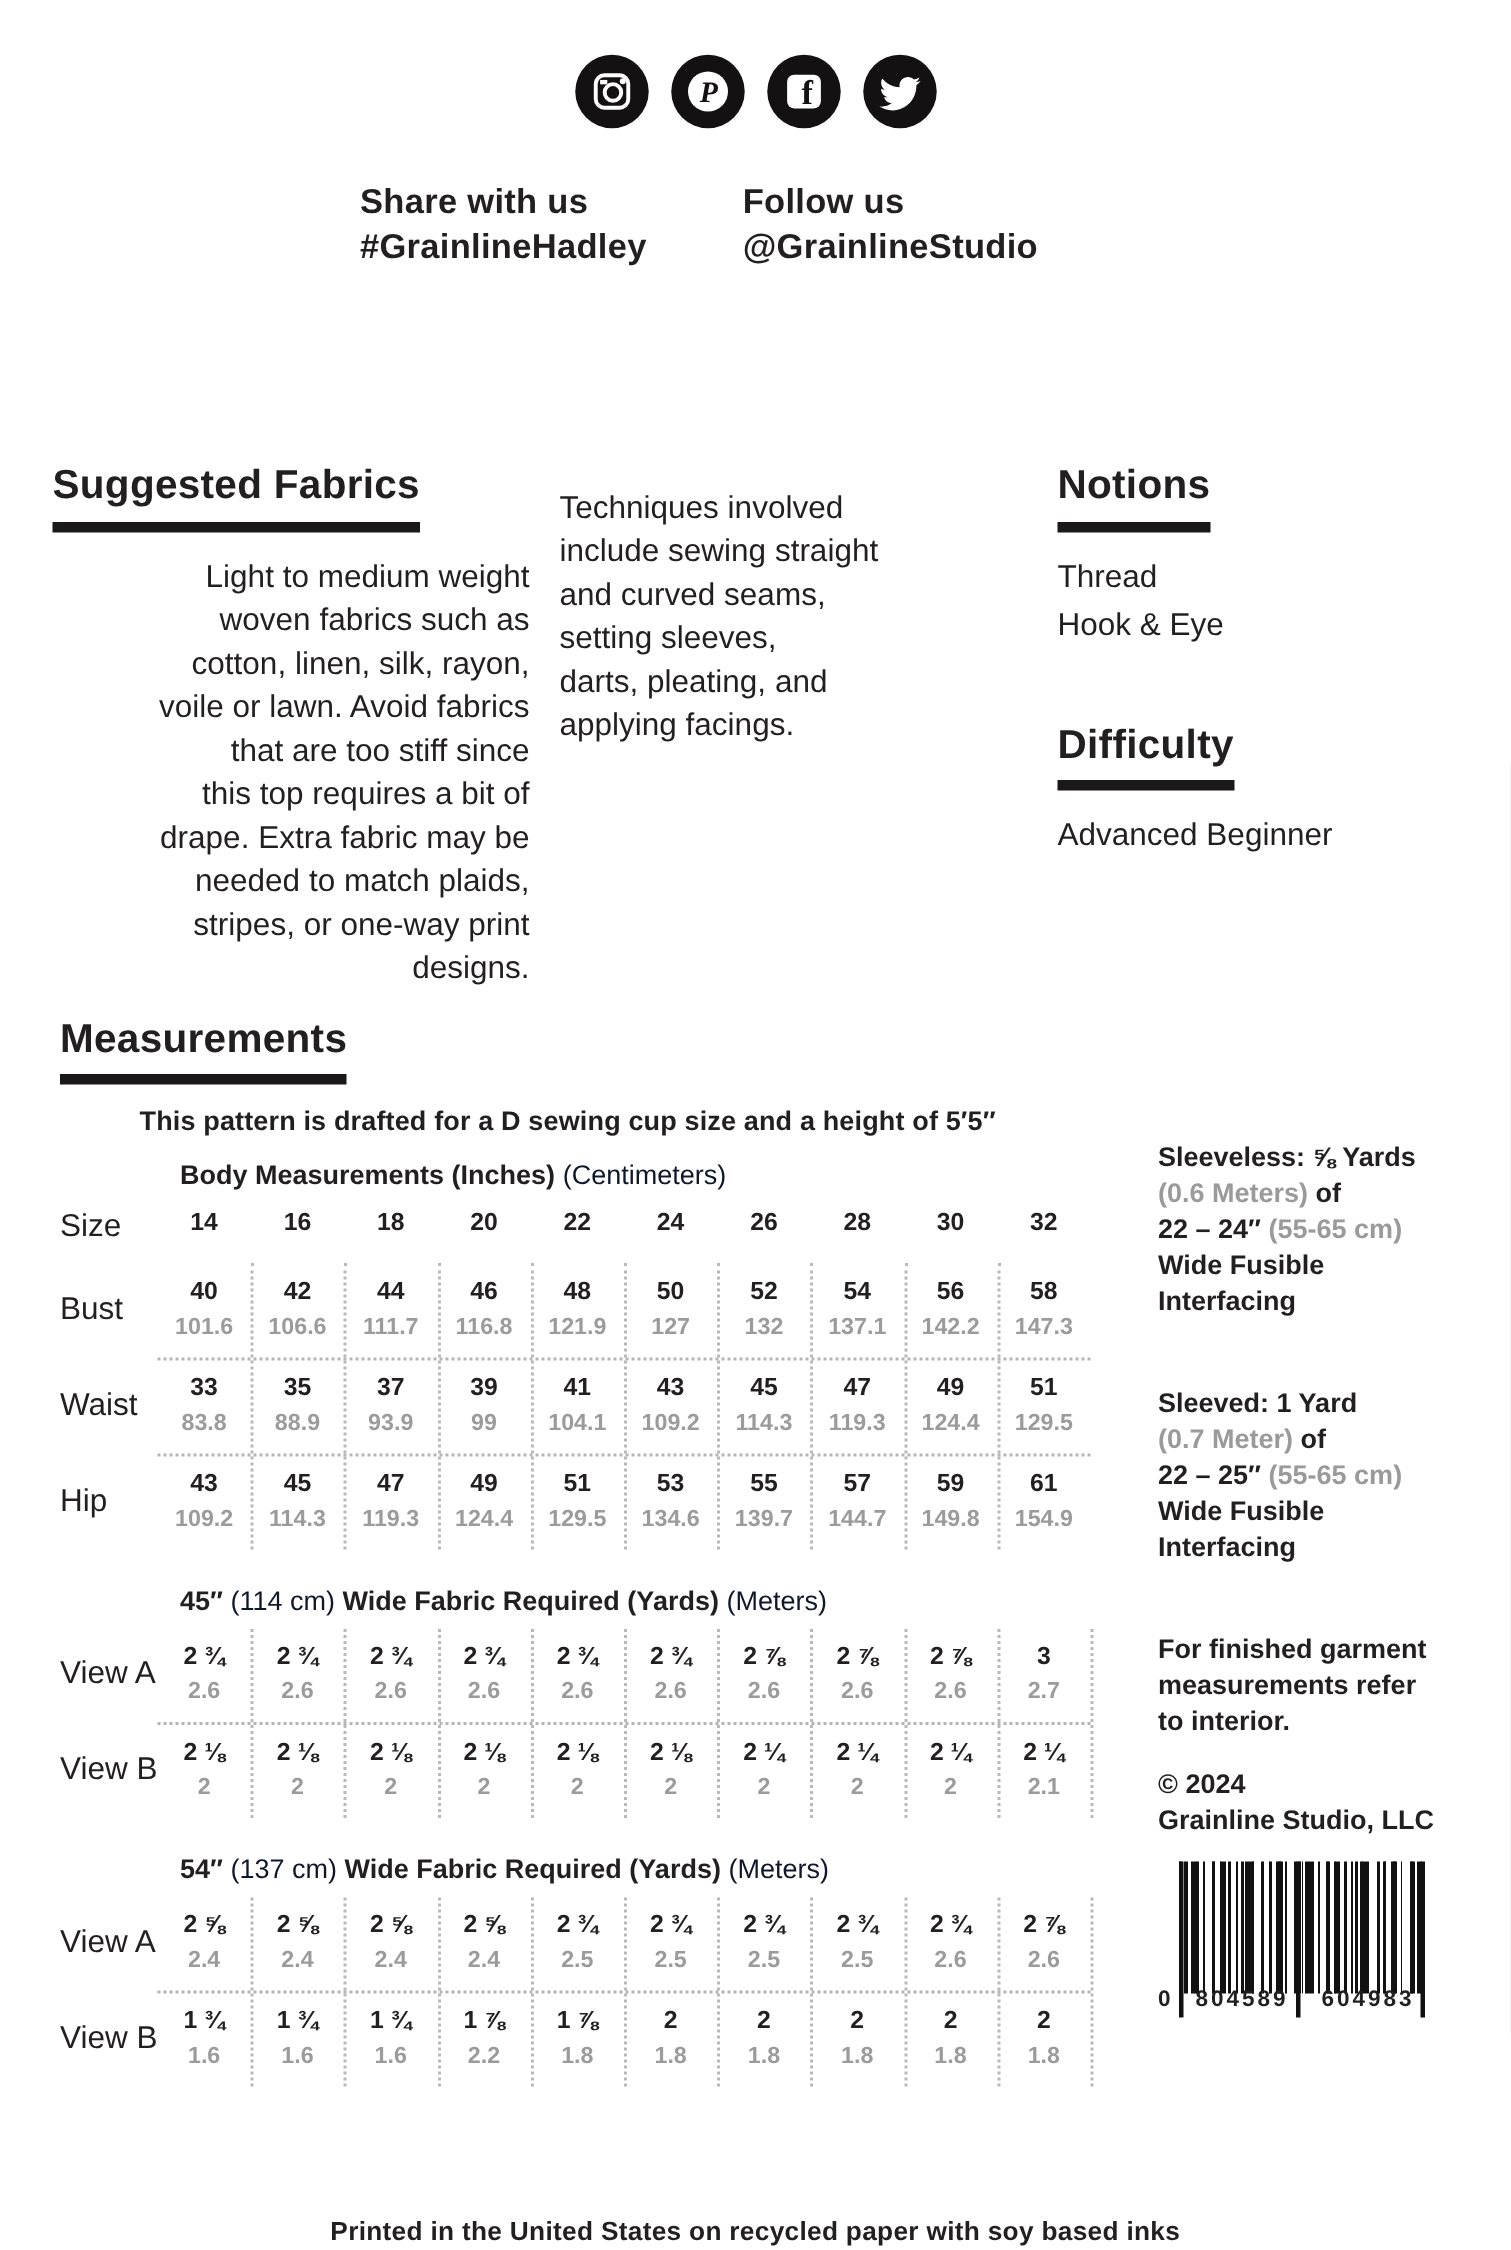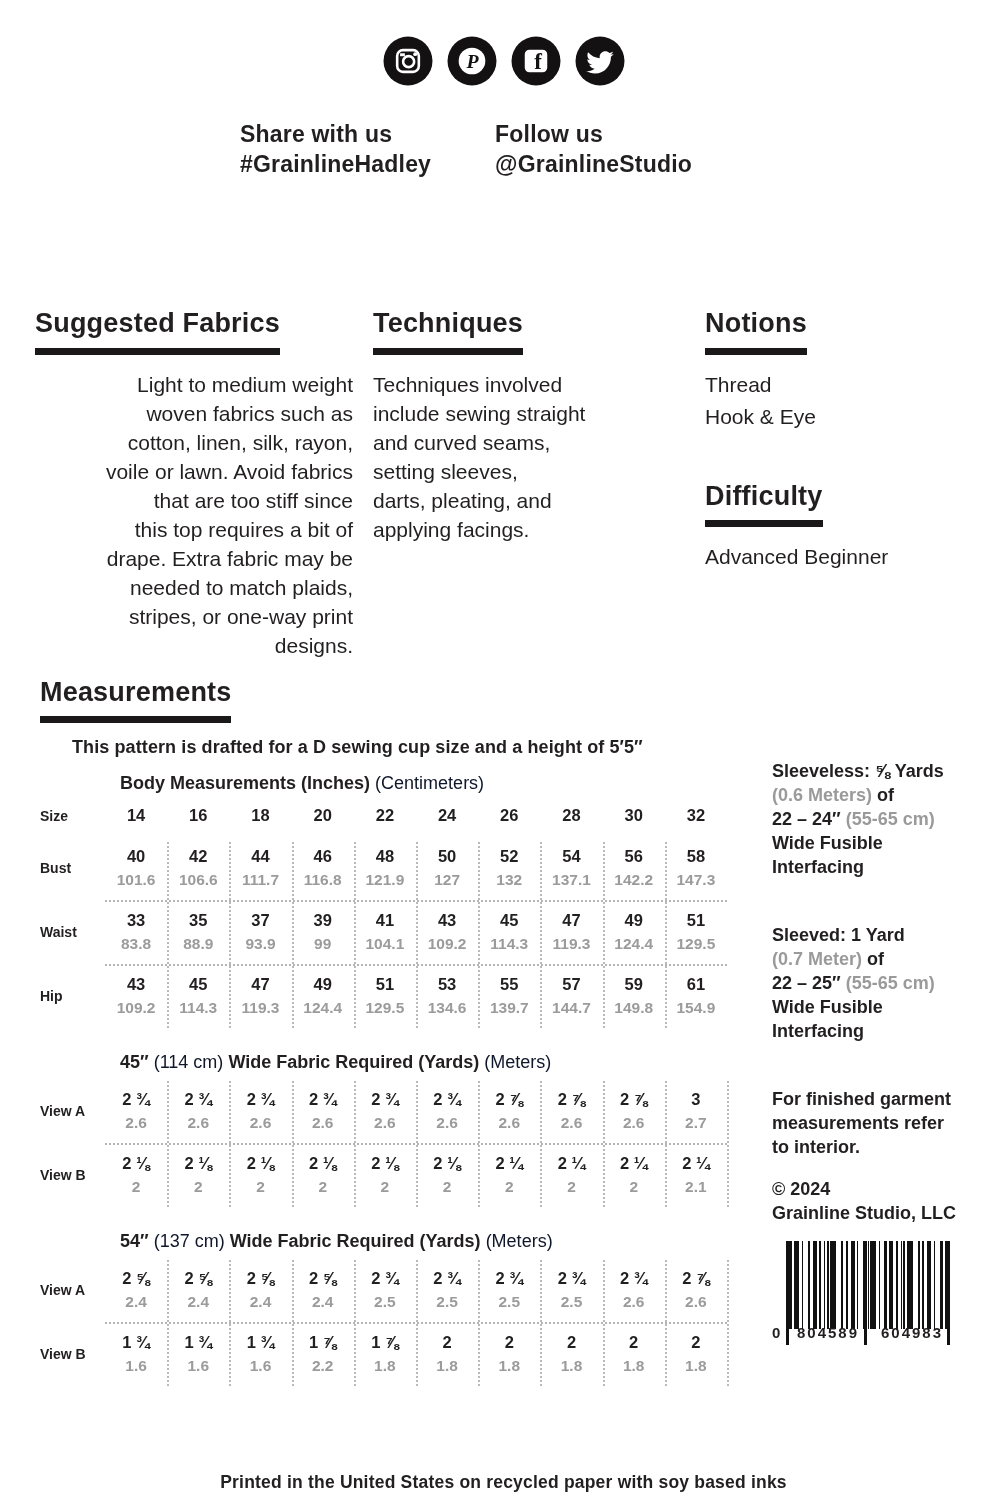--- a/index.html
+++ b/index.html
@@ -26,29 +26,29 @@
   }
   .cols p { margin-top:15px; font-size:21px; line-height:29px; white-space:pre-line; }
   .col3 p.notion { margin-top:15px; font-size:21px; line-height:30px; }
   .col3 p.notion + p.notion { margin-top:2px; }
   .h-diff { margin-top:50px; }
   
   .meas { margin-top:18px; }
   .meas > h2 { margin-left:5px; }
   .meas-flex { display:flex; margin-top:14px; }
   .mleft { width:692px; }
-  .note { margin-left:37px; font-size:18px; font-weight:700; letter-spacing:.1px; }
+  .note { margin-left:58px; font-size:18px; font-weight:700; letter-spacing:.1px; }
   .tblhead { margin:15px 0 0 85px; font-size:18px; }
   .tblhead b { font-weight:700; }
   .g { color:#0f172a; }
   .tblhead .g { font-weight:400; }
   
   .tbl { position:relative; width:692px; --lab:70px; --colw:62.2px; margin-top:12px; }
   .trow { display:grid; grid-template-columns:var(--lab) repeat(10,1fr); }
-  .tlab { font-size:14px; font-weight:700; align-self:center; padding-left:5px; }
+  .tlab { font-size:21px; font-weight:400; align-self:center; padding-left:5px; }
   .tc { text-align:center; font-size:16.5px; font-weight:700; }
   .tc b { display:block; font-weight:700; }
   .tc .cm { display:block; color:#9b9b9b; font-size:15.5px; margin-top:5px; }
   .szrow { padding-bottom:13px; }
   .grp { padding:9px 0 11px 0; }
   .hsep { border-top:2px dotted #b5b5b5; height:0; margin-left:var(--lab); }
   .vl { position:absolute; width:0; border-left:2px dotted #b9b9b9; top:0; bottom:0;
         left:calc(var(--lab) + var(--colw) * var(--k)); }
   .body-tbl .vl { top:36px; }
   .fab-head { margin-top:24px; }
@@ -132,21 +132,20 @@
 cotton, linen, silk, rayon,
 voile or lawn. Avoid fabrics
 that are too stiff since
 this top requires a bit of
 drape. Extra fabric may be
 needed to match plaids,
 stripes, or one-way print
 designs.</p>
     </div>
     <div class="col2">
-      <h2>Techniques</h2>
       <p>Techniques involved
 include sewing straight
 and curved seams,
 setting sleeves,
 darts, pleating, and
 applying facings.</p>
     </div>
     <div class="col3">
       <h2>Notions</h2>
       <p class="notion">Thread</p>

